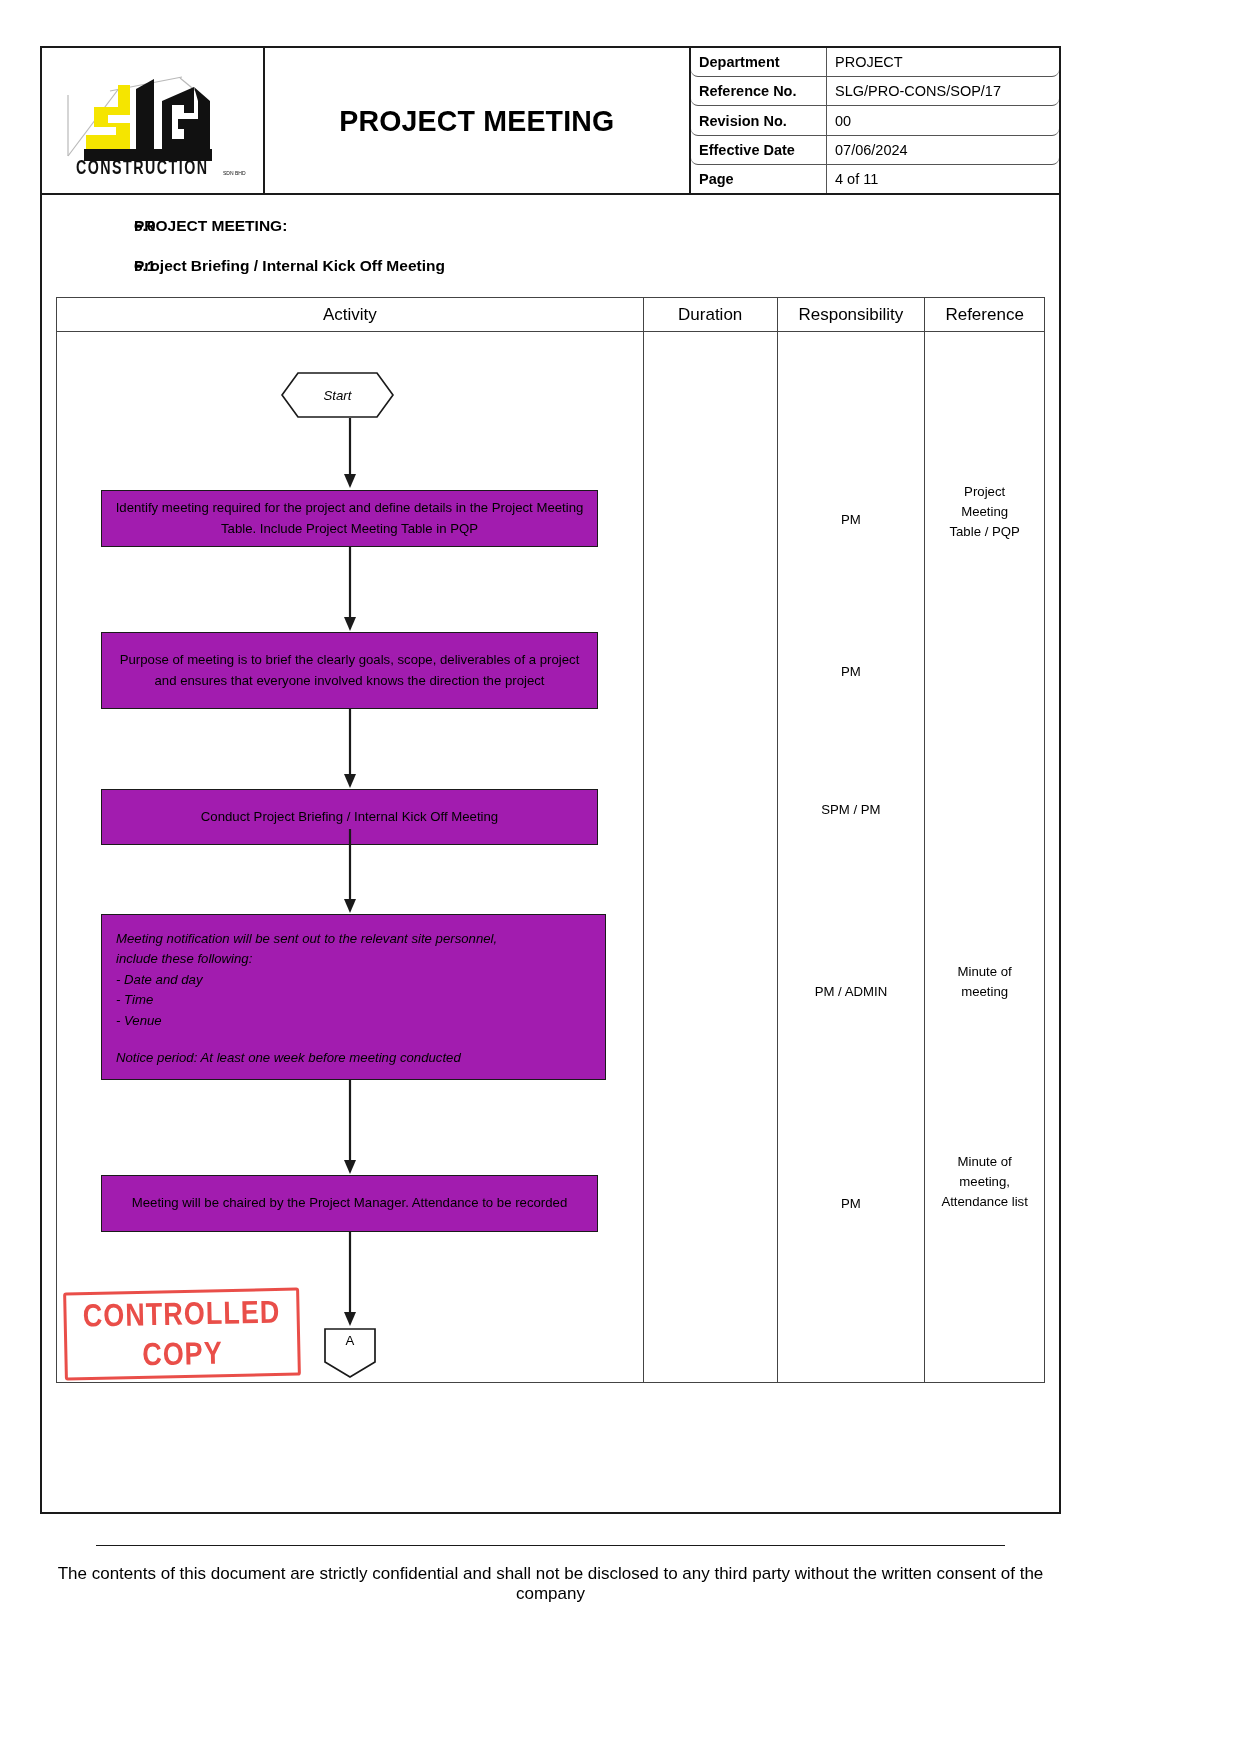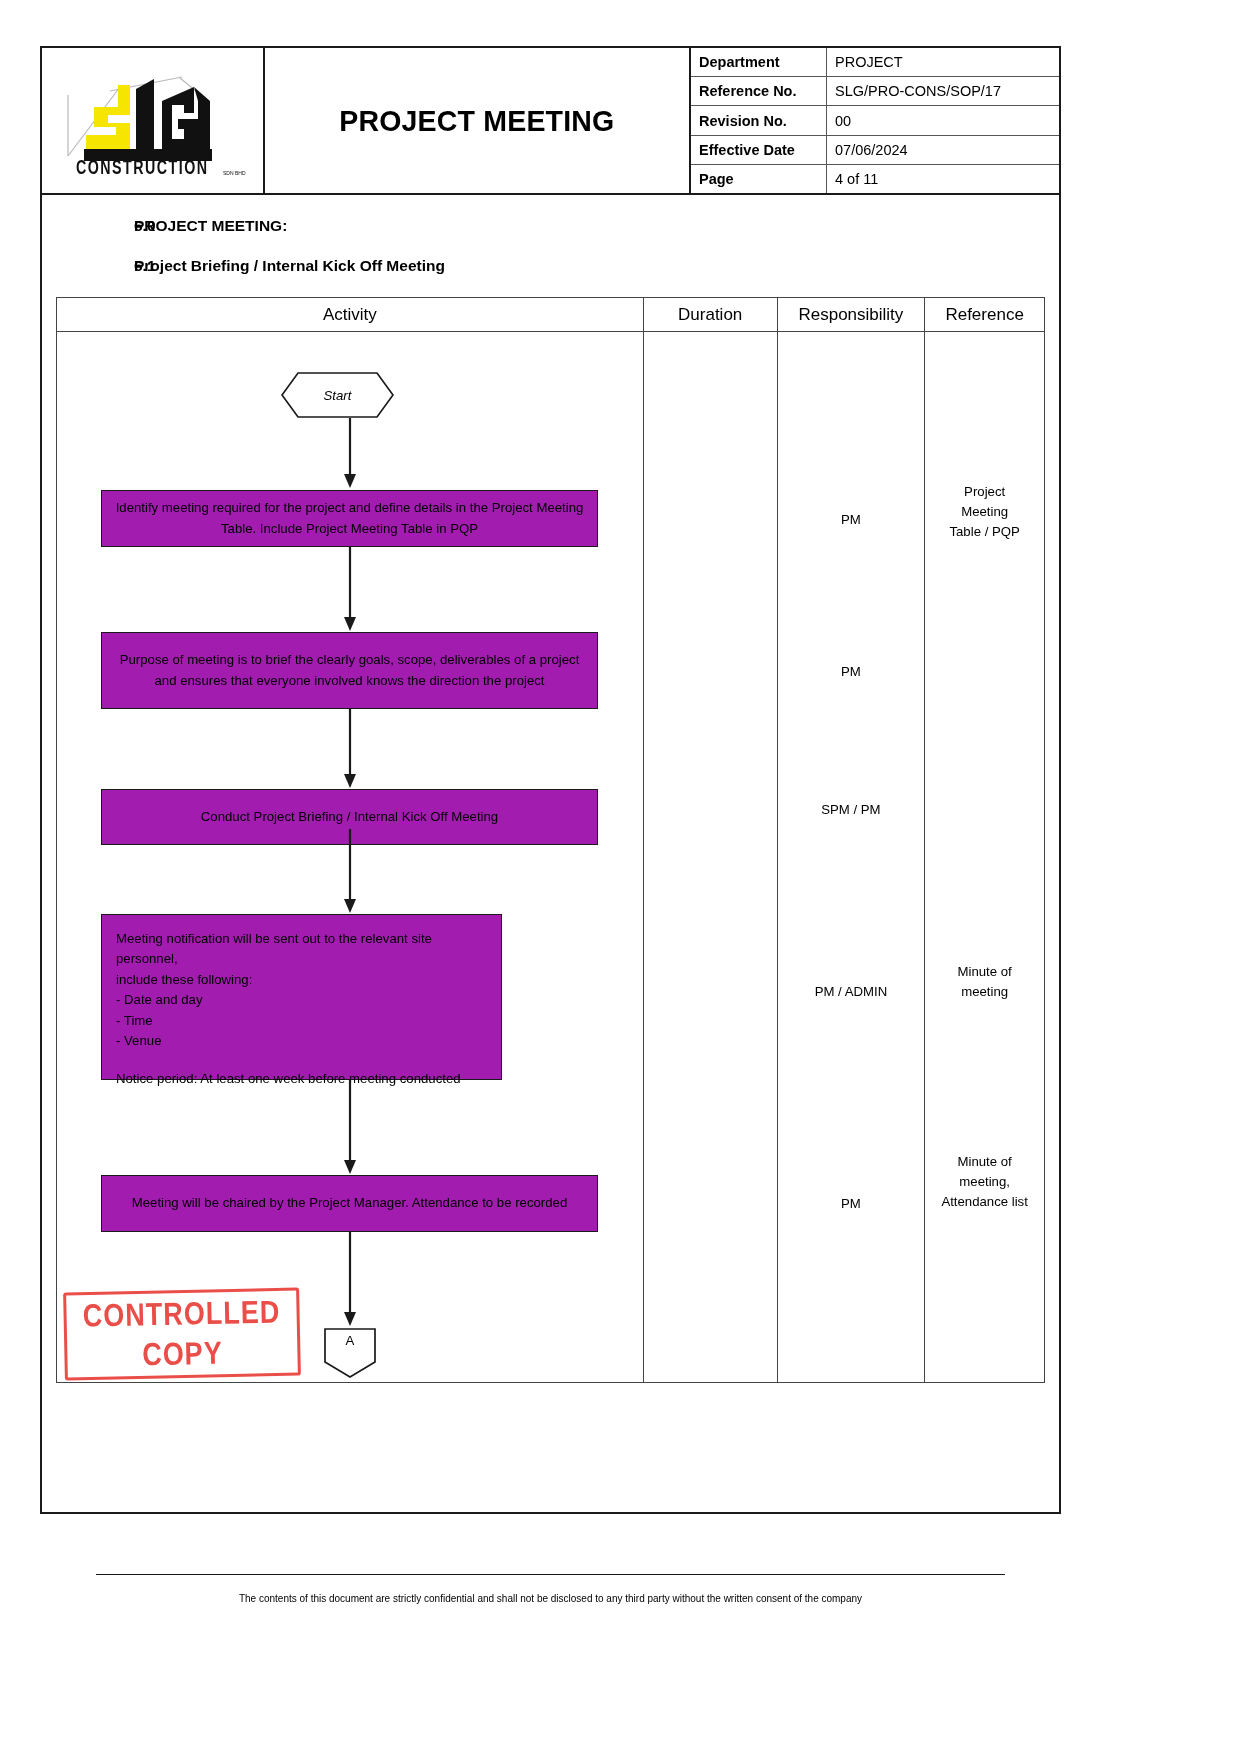--- a/index.html
+++ b/index.html
@@ -46,21 +46,21 @@
   .hdr-title {
     flex:1;
     display:flex; align-items:center; justify-content:center;
     border-right:2px solid #1a1a1a;
   }
   .hdr-title span {
     font-size:30px; font-weight:bold; letter-spacing:0.2px;
     transform:scaleX(0.95);
   }
   .hdr-meta { width:368px; display:flex; flex-direction:column; }
-  .meta-row { flex:1; display:flex; border-bottom:1.4px solid #555; }
+  .meta-row { flex:1; display:flex; border-bottom:1.4px solid #555;border-radius:7px; }
   .meta-row:last-child { border-bottom:none; }
   .meta-k {
     width:136px; padding-left:8px;
     display:flex; align-items:center;
     font-weight:bold; font-size:14.5px;
     border-right:1.4px solid #555;
   }
   .meta-v {
     flex:1; padding-left:8px;
     display:flex; align-items:center;
@@ -164,21 +164,21 @@
     position:absolute;
     left:40px; bottom:150px;
     width:1021px;
   }
   .footer-rule {
     margin:0 56px;
     border-top:1.6px solid #1a1a1a;
   }
   .footer-txt {
     text-align:center;
-    font-size:10px;
+    font-size:17px;
     padding-top:18px;
   }
 </style>
 </head>
 <body>
 
 <div class="page">
 
   <div class="hdr">
 
@@ -288,21 +288,21 @@
 
           <div class="node" style="left:44px; top:457px; width:497px; height:56px;">
             <span>Conduct Project Briefing / Internal Kick Off Meeting</span>
           </div>
 
           <svg class="arrow" style="left:285px; top:497px;" width="16" height="86">
             <line x1="8" y1="0" x2="8" y2="74" stroke="#1a1a1a" stroke-width="2.2"></line>
             <polygon points="8,84 2,70 14,70" fill="#1a1a1a"></polygon>
           </svg>
 
-          <div class="node left-align" style="left:44px; top:582px; width:401px; height:166px; padding:14px 14px;">
+          <div class="node left-align" style="left:44px; top:582px; width:505px; height:166px; padding:14px 14px;font-style:italic;">
             <div class="inner">
               <div>Meeting notification will be sent out to the relevant site personnel,</div>
               <div>include these following:</div>
               <div>- Date and day</div>
               <div>- Time</div>
               <div>- Venue</div>
               <div style="height:17px;"></div>
               <div>Notice period: At least one week before meeting conducted</div>
             </div>
           </div>

